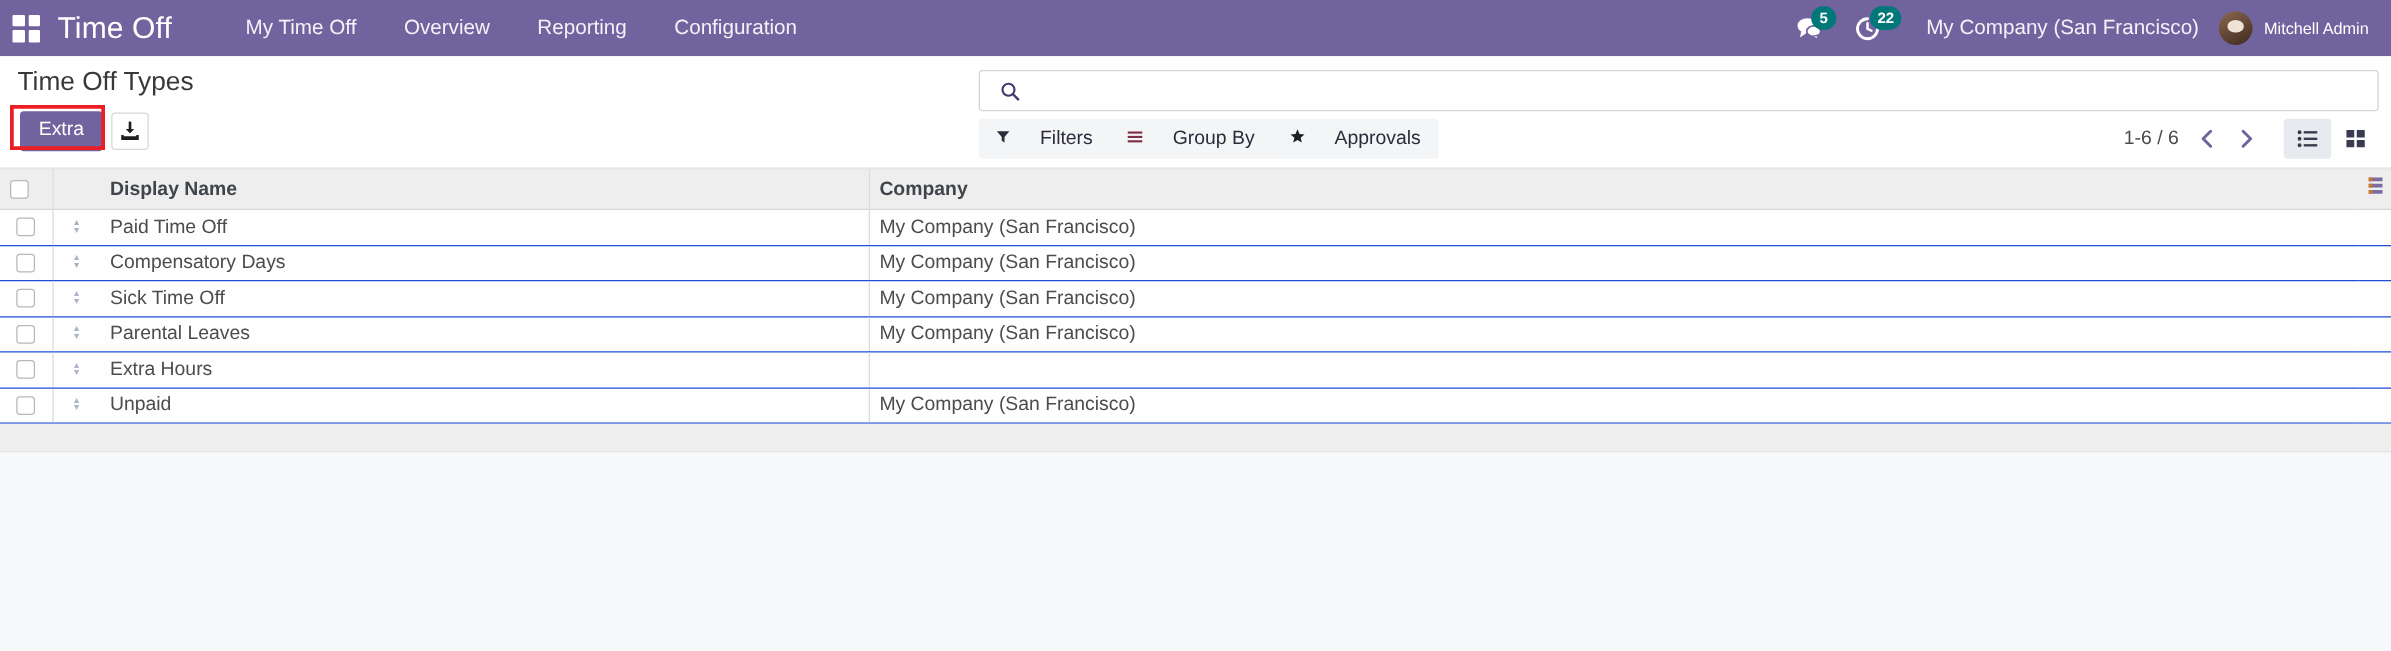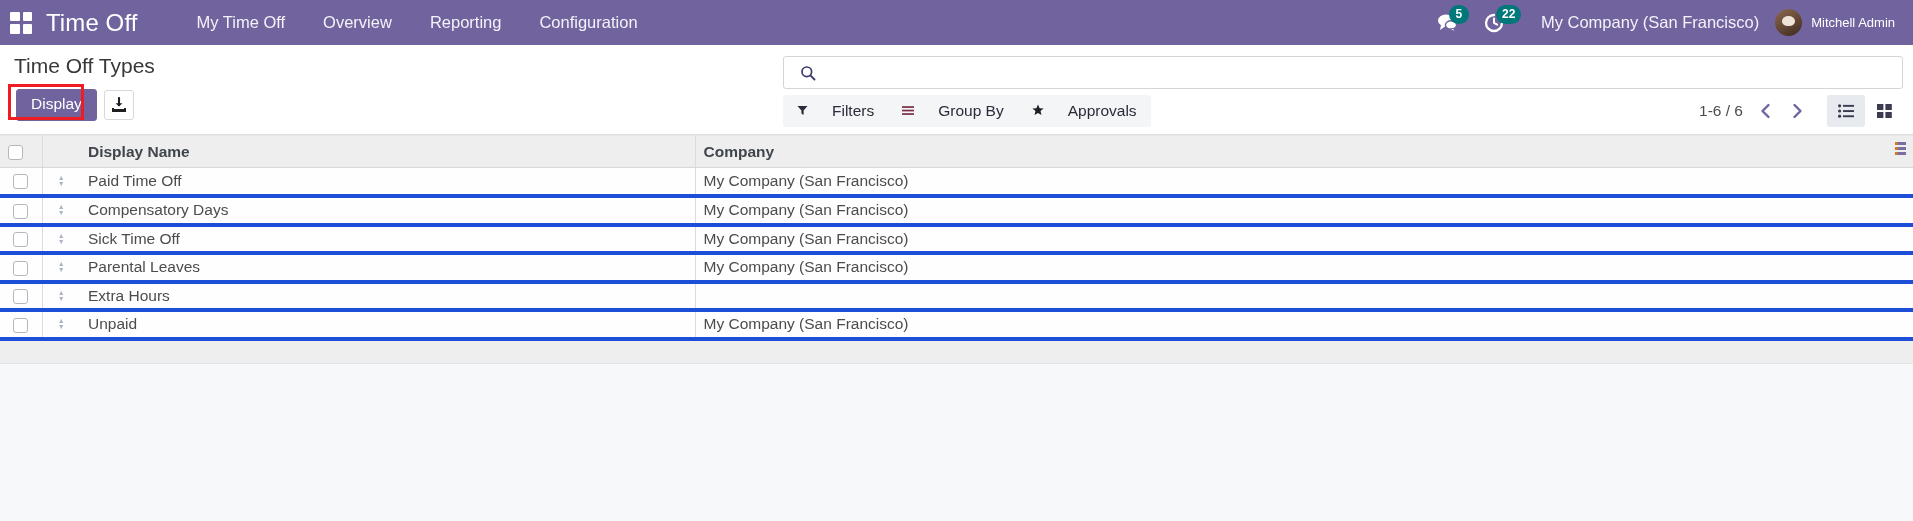--- a/index.html
+++ b/index.html
@@ -319,21 +319,21 @@
     box-sizing: border-box;
     vertical-align: middle;
   }
   th.col-check, td.col-check { width: 42px; text-align: center; padding: 0; border-right: 1px solid #dcdcdc; }
   th.col-handle, td.col-handle { width: 38px; text-align: center; padding: 0; }
   th.col-name, td.col-name { width: 615px; }
   th.col-company, td.col-company { border-left: 1px solid #dcdcdc; padding-left: 13px; }
   th.col-opt, td.col-opt { width: 26px; padding: 0; text-align: center; }
 
   table.o-list tbody td {
-    border-bottom: 4px solid #1d4ed8;
+    border-bottom: 1px solid #1d4ed8;
     font-size: 15.5px;
     color: #4c4c4c;
     height: 28.5px;
     padding: 0 8px;
     box-sizing: border-box;
     vertical-align: middle;
     background: #fefefe;
     white-space: nowrap;
     overflow: hidden;
     text-overflow: ellipsis;
@@ -427,21 +427,21 @@
       <div class="user-name">Mitchell Admin</div>
     </div>
   </div>
 </div>
 
 <div class="control-panel">
 
   <div class="cp-title">Time Off Types</div>
 
   <div class="cp-buttons">
-    <button class="btn-create">Display</button>
+    <button class="btn-create">Extra</button>
     <button class="btn-export">
       <svg width="16" height="16" viewBox="0 0 16 16" aria-hidden="true">
         <path d="M8 1 L8 8" stroke="#1f1f1f" stroke-width="2.1" stroke-linecap="round"></path>
         <path d="M4.6 6.2 L8 9.6 L11.4 6.2 Z" fill="#1f1f1f"></path>
         <path d="M2 11 L2 14 L14 14 L14 11" fill="none" stroke="#1f1f1f" stroke-width="2"></path>
         <rect x="2" y="12" width="12" height="2.4" fill="#1f1f1f"></rect>
       </svg>
     </button>
   </div>
 

